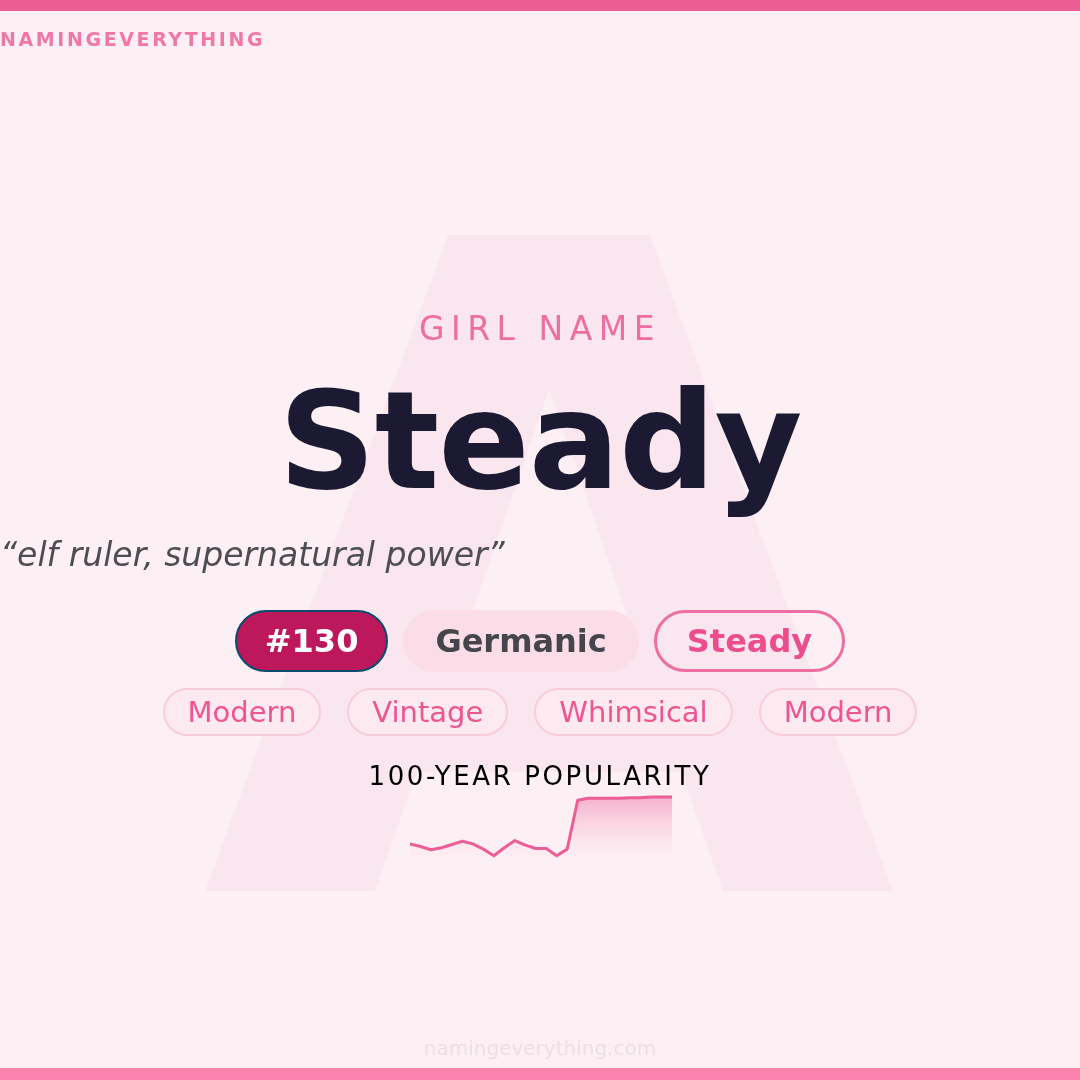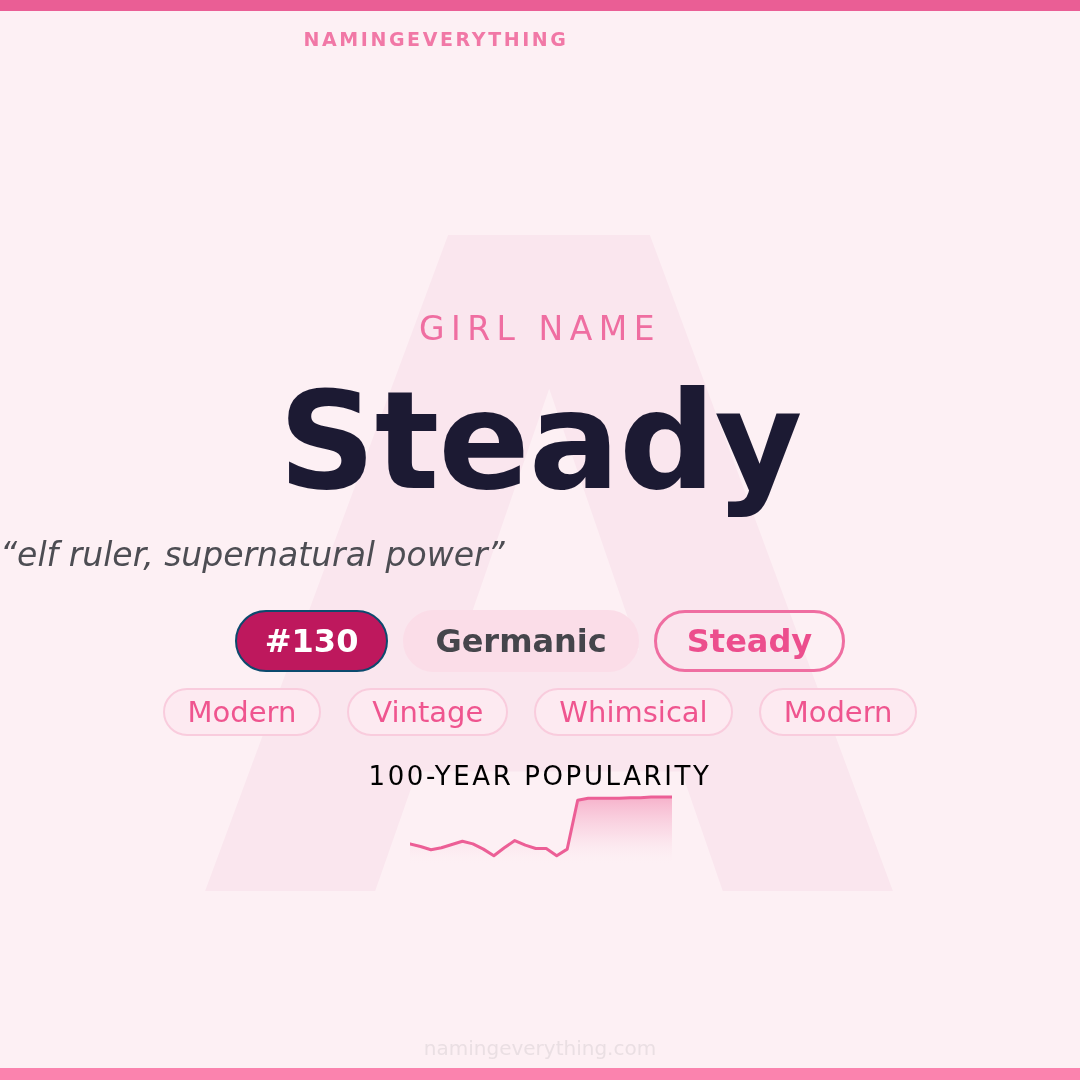--- a/index.html
+++ b/index.html
@@ -56,21 +56,21 @@
     pointer-events: none;
     z-index: 0;
   }
 
   
   #brand {
     position: absolute;
     left: 0;
     top: 28px;
     width: 872px;
-    text-align: center;
+    text-align: left;
     font-family: "DejaVu Sans", sans-serif;
     font-size: 19px;
     font-weight: bold;
     letter-spacing: 2.6px;
     color: #f178a6;
     z-index: 5;
   }
 
   
   #content {

